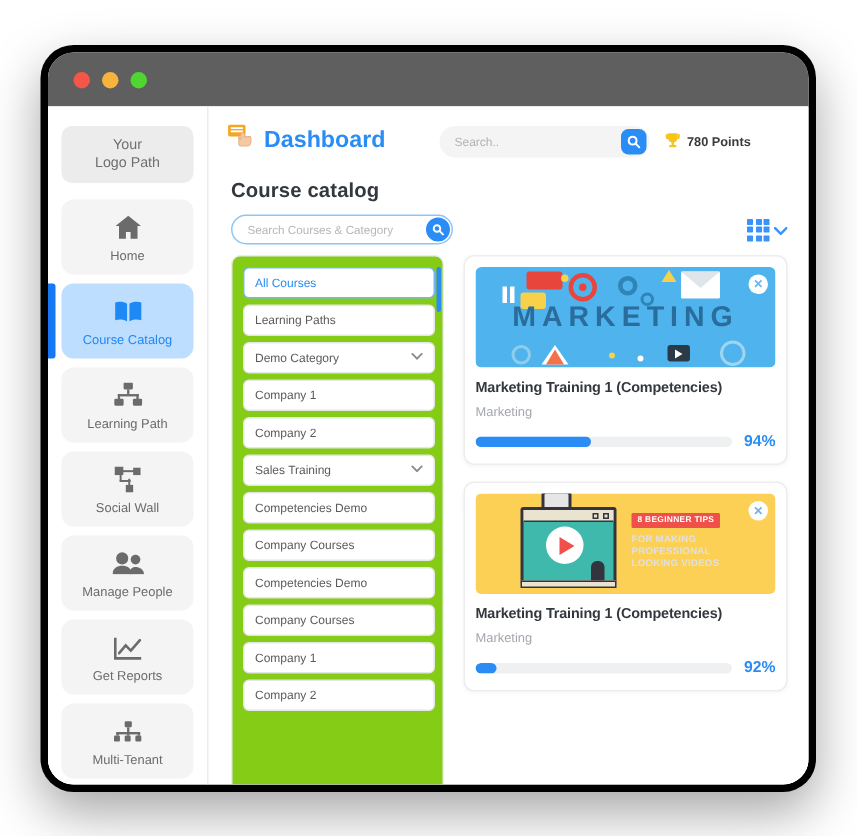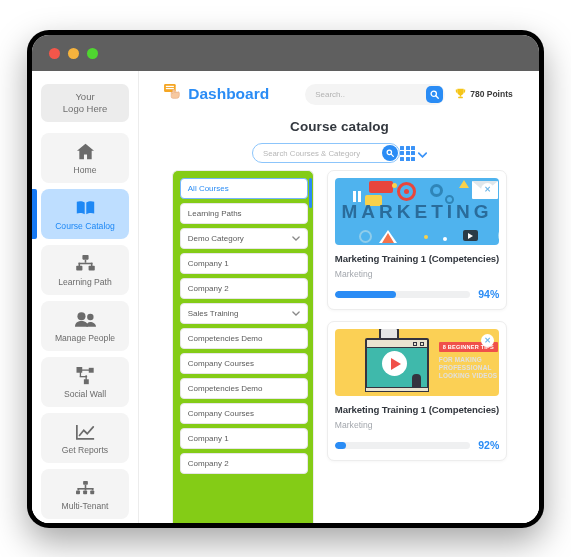--- a/index.html
+++ b/index.html
@@ -87,21 +87,20 @@
     background: #1678f2;
     border-radius: 0 2px 2px 0;
   }
 
   
   #main {
     flex: 1 1 auto;
     min-width: 0;
     display: flex; flex-direction: column;
     background: #ffffff;
-    align-items: center;
   }
   #topbar {
     height: 46px; flex: 0 0 46px;
     display: flex; align-items: center;
     padding: 0 14px 0 13px;
     gap: 10px;
   }
   #brand { display: flex; align-items: center; gap: 6px; }
   #brand-text { color: #2a8cf5; font-size: 15.5px; font-weight: bold; }
 
@@ -299,21 +298,21 @@
       <span class="dot red"></span>
       <span class="dot yellow"></span>
       <span class="dot green"></span>
     </div>
 
     <div id="body">
 
       <div id="sidebar">
         <div id="logo-box">
           <span>Your</span>
-          <span>Logo Here</span>
+          <span>Logo Path</span>
         </div>
 
         <div class="nav-item">
           <span class="ico">
             <svg width="19" height="17" viewBox="0 0 24 22" fill="#6b6b6b">
                 <path d="M12 1 1 10h3v11h6v-6h4v6h6V10h3z"></path>
               </svg>
           </span>
           <span>Home</span>
         </div>
@@ -338,43 +337,43 @@
                 <rect x="3" y="10" width="18" height="2"></rect>
               <rect x="3" y="10" width="2" height="5"></rect>
                 <rect x="19" y="10" width="2" height="5"></rect>
             </svg>
           </span>
           <span>Learning Path</span>
         </div>
 
         <div class="nav-item">
           <span class="ico">
-            <svg width="21" height="15" viewBox="0 0 26 18" fill="#6b6b6b">
-              <circle cx="8" cy="5" r="5"></circle>
-                <circle cx="19" cy="6" r="4"></circle>
-              <path d="M0 18c0-5 4-7 8-7s8 2 8 7z"></path>
-                <path d="M14 18c0-4 2-6 5-6s7 2 7 6z"></path>
-            </svg>
-          </span>
-          <span>Manage People</span>
-        </div>
-
-        <div class="nav-item">
-          <span class="ico">
             <svg width="19" height="18" viewBox="0 0 22 22" fill="#6b6b6b">
               <rect x="0" y="0" width="7" height="7"></rect>
                 <rect x="15" y="1" width="6" height="6"></rect>
               <rect x="9" y="15" width="6" height="6"></rect>
               <rect x="6" y="3" width="10" height="1.6"></rect>
                 <rect x="4" y="6" width="1.6" height="6"></rect>
               <rect x="4" y="11" width="9" height="1.6"></rect>
                 <rect x="11" y="10" width="1.6" height="6"></rect>
             </svg>
           </span>
           <span>Social Wall</span>
+        </div>
+
+        <div class="nav-item">
+          <span class="ico">
+            <svg width="21" height="15" viewBox="0 0 26 18" fill="#6b6b6b">
+              <circle cx="8" cy="5" r="5"></circle>
+                <circle cx="19" cy="6" r="4"></circle>
+              <path d="M0 18c0-5 4-7 8-7s8 2 8 7z"></path>
+                <path d="M14 18c0-4 2-6 5-6s7 2 7 6z"></path>
+            </svg>
+          </span>
+          <span>Manage People</span>
         </div>
 
         <div class="nav-item">
           <span class="ico">
             <svg width="19" height="16" viewBox="0 0 22 18" fill="none" stroke="#6b6b6b" stroke-width="2">
               <path d="M1 1v16h20"></path>
                 <path d="M4 13l5-6 4 4 7-8" stroke-linecap="round"></path>
             </svg>
           </span>
           <span>Get Reports</span>

